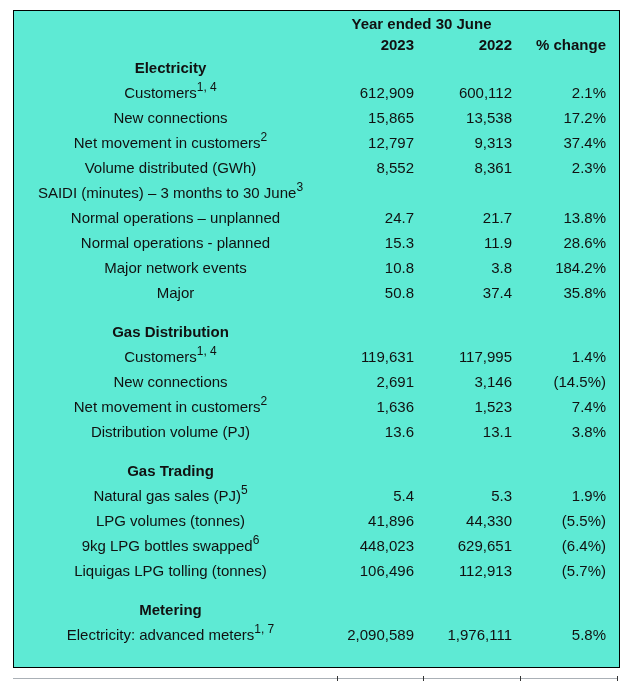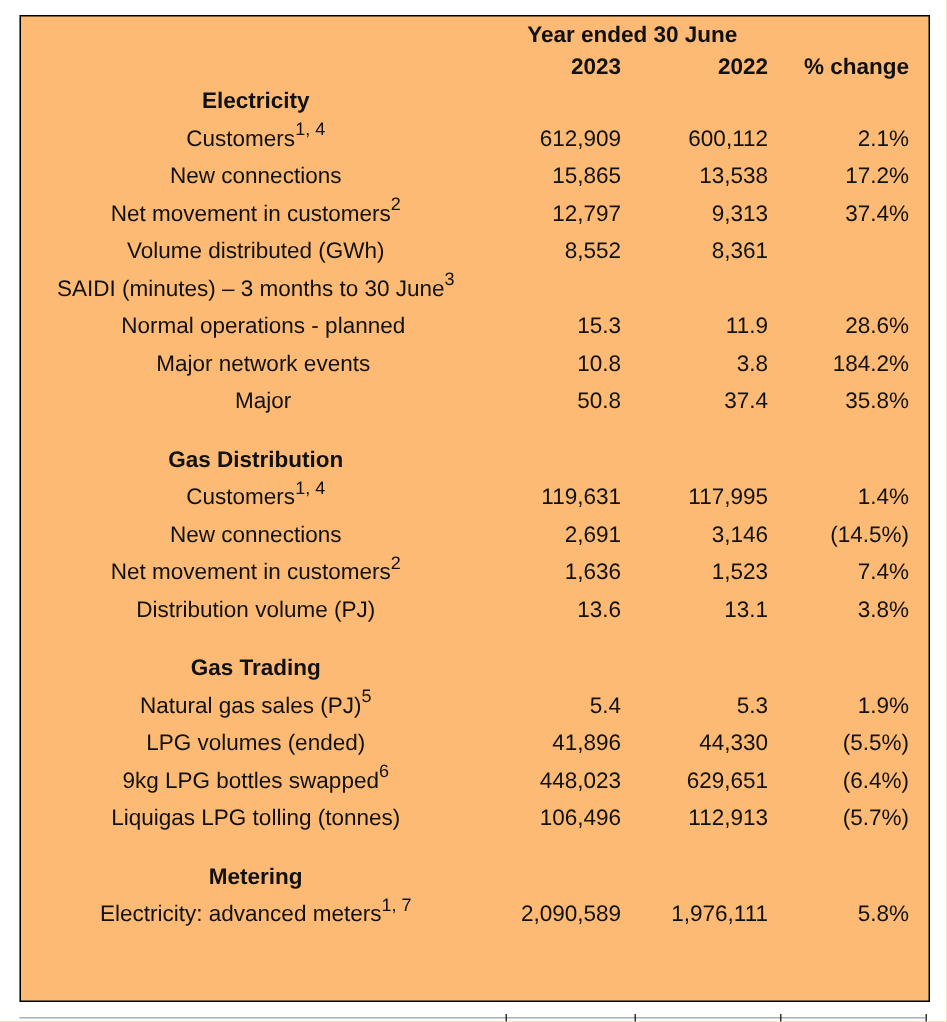--- a/index.html
+++ b/index.html
@@ -4,21 +4,21 @@
 <style>
   html,body{margin:0;padding:0;}
   body{
     width:631px;height:681px;position:relative;background:#ffffff;
     font-family:"Liberation Sans","DejaVu Sans",sans-serif;
     color:#111111;overflow:hidden;
   }
   .report-box{
     position:absolute;left:13px;top:10px;width:607px;height:658px;
     border:1px solid #000000;box-sizing:border-box;
-    padding:2px 0 0 0;overflow:hidden;background:#fdba74;
+    padding:2px 0 0 0;overflow:hidden;background:#5eead4;
   }
   .row{
     display:grid;
     grid-template-columns:1fr 95px 98px 94px;
     align-items:center;
     height:25px;
     padding-left:8px;padding-right:13px;
     font-size:15px;line-height:25px;
   }
   .hrow{height:21px;line-height:21px;font-weight:bold;}
@@ -83,26 +83,33 @@
         <div class="row">
           <div class="cell label">Net movement in customers<sup>2</sup></div>
           <div class="cell num">12,797</div>
           <div class="cell num">9,313</div>
           <div class="cell num">37.4%</div>
         </div>
         <div class="row">
           <div class="cell label">Volume distributed (GWh)</div>
           <div class="cell num">8,552</div>
           <div class="cell num">8,361</div>
+          <div class="cell num">2.3%</div>
         </div>
         <div class="row">
           <div class="cell label">SAIDI (minutes) – 3 months to 30 June<sup>3</sup></div>
           <div class="cell num"></div>
           <div class="cell num"></div>
           <div class="cell num"></div>
+        </div>
+        <div class="row">
+          <div class="cell label indent">Normal operations – unplanned</div>
+          <div class="cell num">24.7</div>
+          <div class="cell num">21.7</div>
+          <div class="cell num">13.8%</div>
         </div>
         <div class="row">
           <div class="cell label indent">Normal operations - planned</div>
           <div class="cell num">15.3</div>
           <div class="cell num">11.9</div>
           <div class="cell num">28.6%</div>
         </div>
         <div class="row">
           <div class="cell label indent">Major network events</div>
           <div class="cell num">10.8</div>
@@ -155,21 +162,21 @@
           <div class="cell num"></div>
           <div class="cell num"></div>
         </div>
         <div class="row">
           <div class="cell label">Natural gas sales (PJ)<sup>5</sup></div>
           <div class="cell num">5.4</div>
           <div class="cell num">5.3</div>
           <div class="cell num">1.9%</div>
         </div>
         <div class="row">
-          <div class="cell label">LPG volumes (ended)</div>
+          <div class="cell label">LPG volumes (tonnes)</div>
           <div class="cell num">41,896</div>
           <div class="cell num">44,330</div>
           <div class="cell num">(5.5%)</div>
         </div>
         <div class="row">
           <div class="cell label">9kg LPG bottles swapped<sup>6</sup></div>
           <div class="cell num">448,023</div>
           <div class="cell num">629,651</div>
           <div class="cell num">(6.4%)</div>
         </div>

